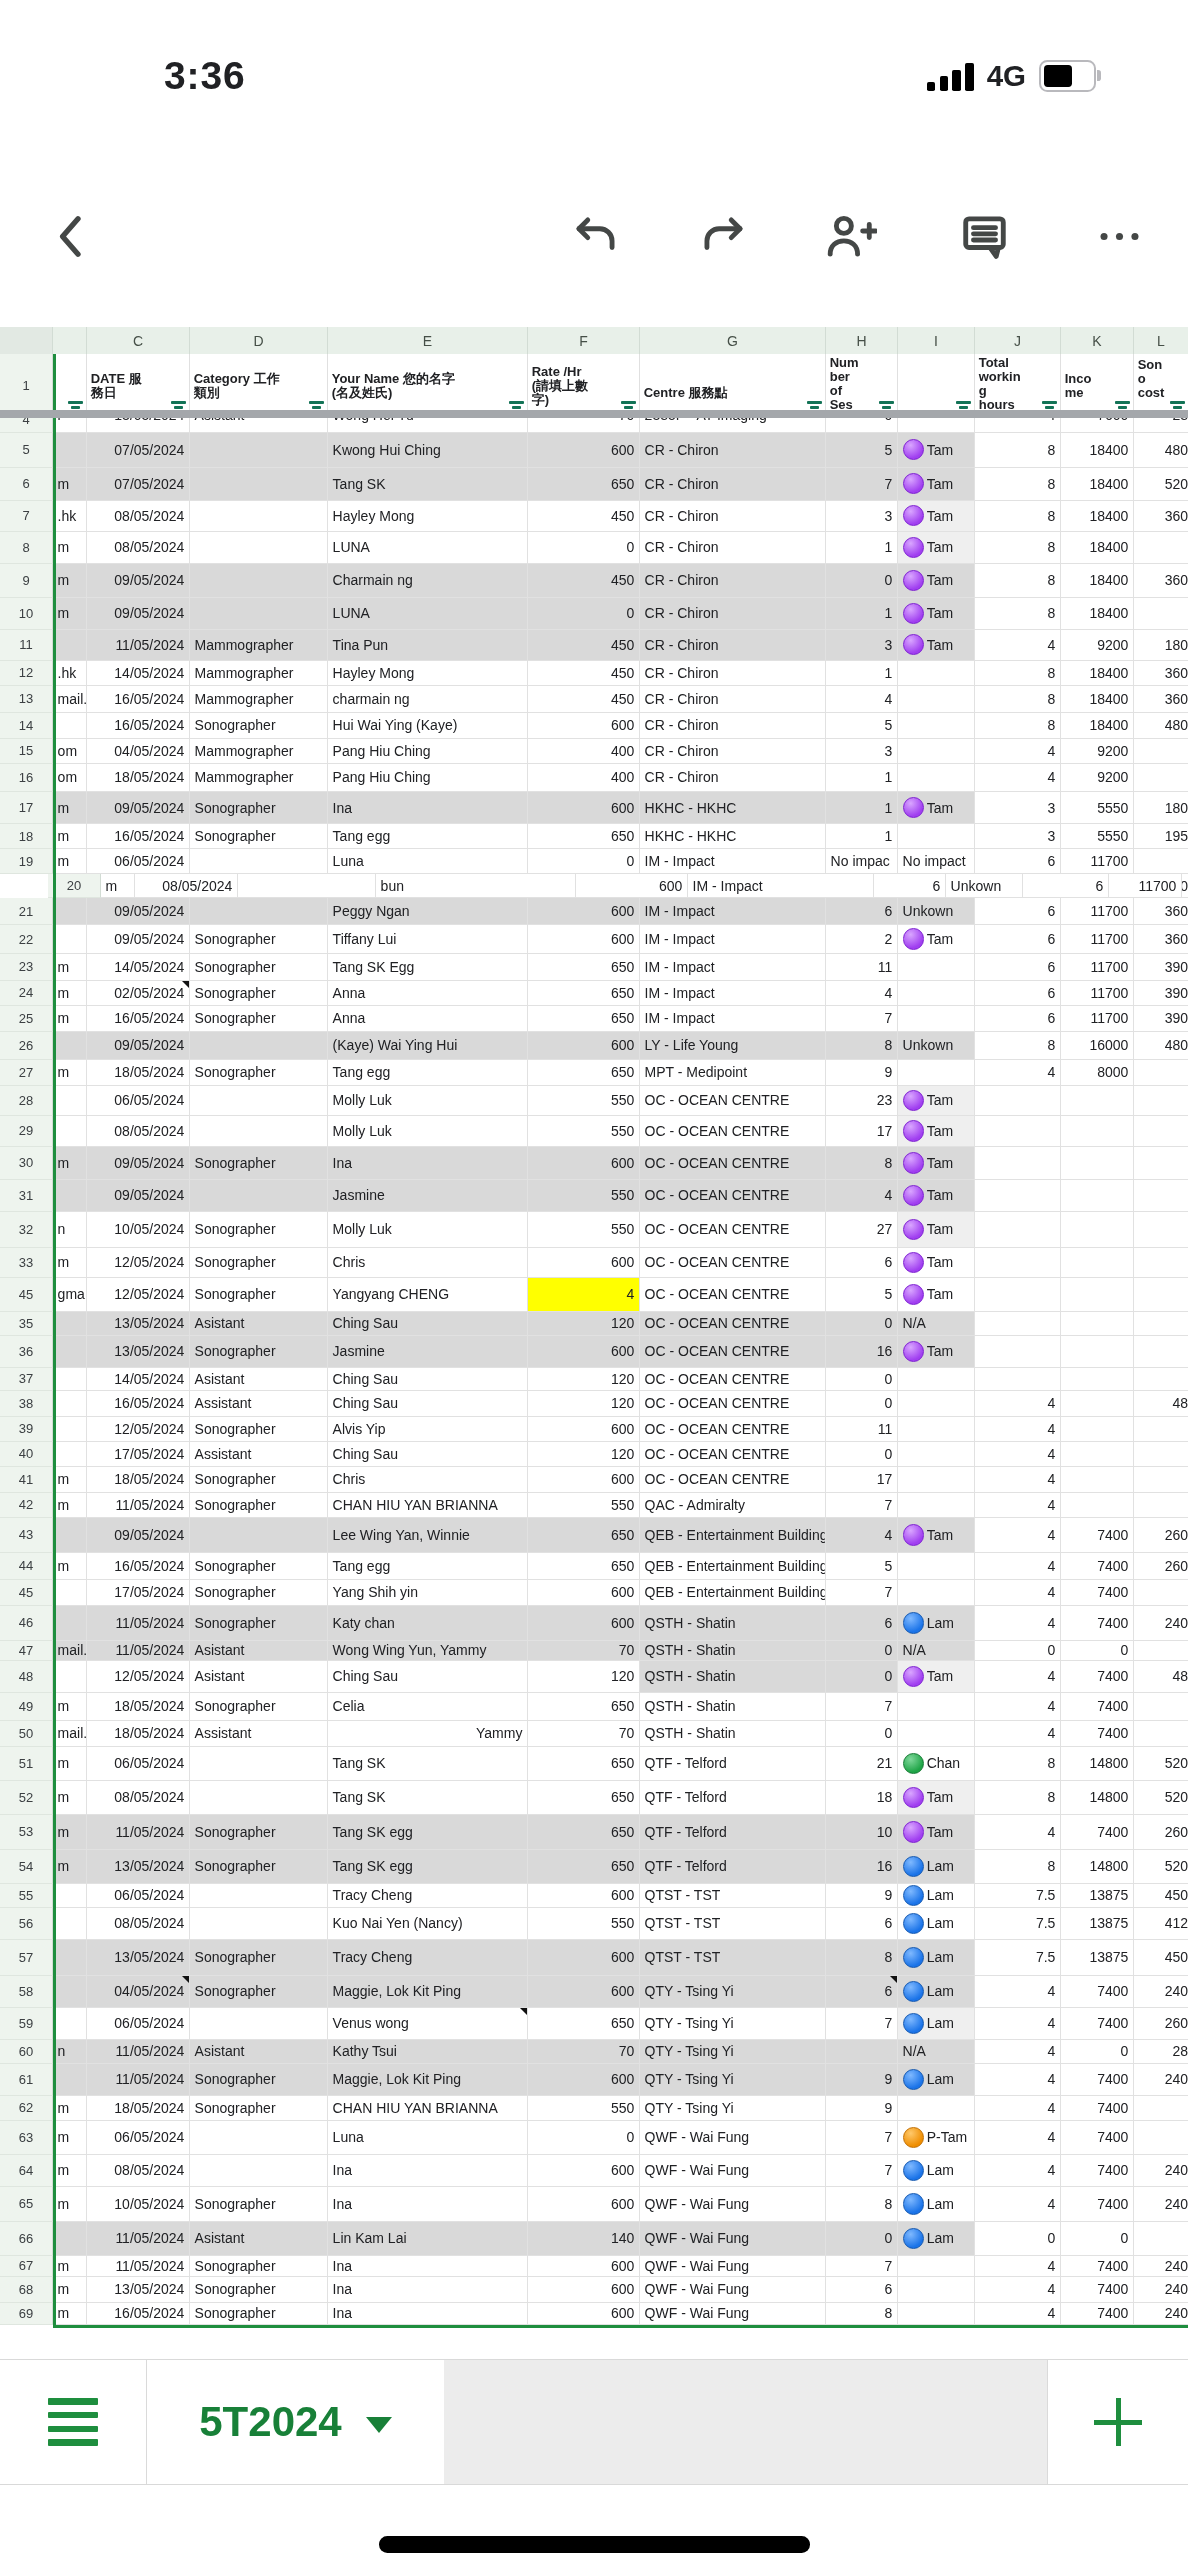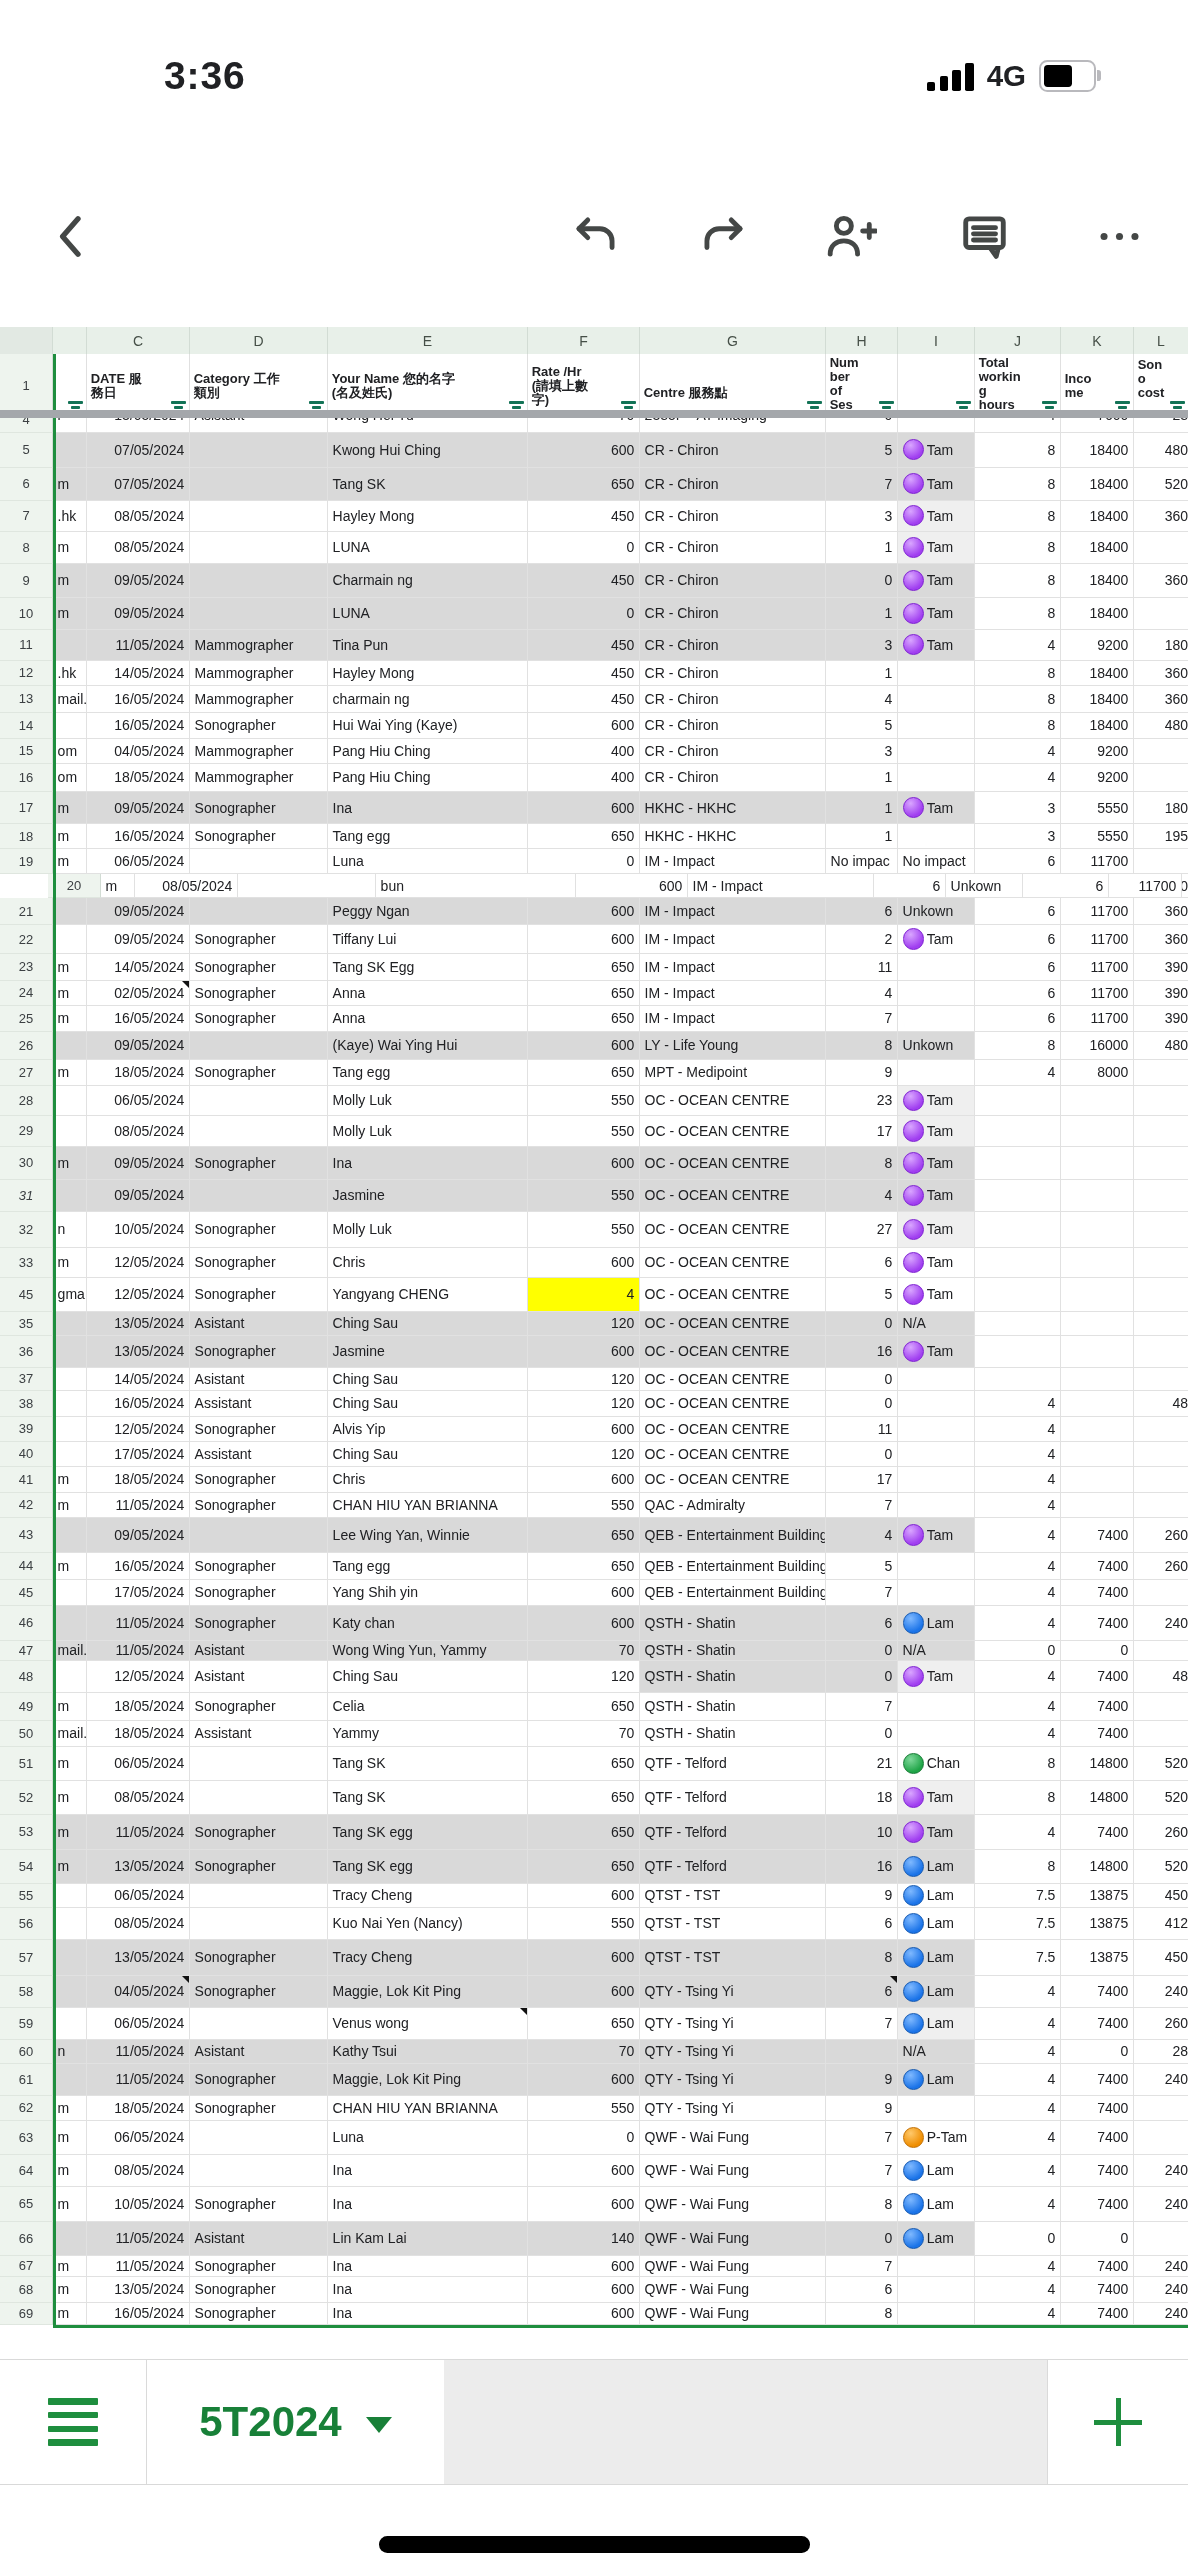--- a/index.html
+++ b/index.html
@@ -1237,21 +1237,21 @@
           <span class="cin"></span>
         </div>
         <div class="cell ar" style="width: 73px;">
           <span class="cin"></span>
         </div>
         <div class="cell ar lcol" style="width: 53px; flex: 1 1 0%;">
           <span class="cin"></span>
         </div>
       </div>
       <div class="row" style="height: 32px;">
-        <div class="rnumcol" style="width: 53px; font-style: italic;">
+        <div class="rnumcol" style="width: 53px;">
           <span class="cin">31</span>
         </div>
         <div class="cell al gray" style="width: 34px;">
           <span class="cin"></span>
         </div>
         <div class="cell ar gray" style="width: 103px;">
           <span class="cin">09/05/2024</span>
         </div>
         <div class="cell al gray" style="width: 138px;">
           <span class="cin"></span>
@@ -1995,21 +1995,21 @@
         </div>
         <div class="cell al" style="width: 34px;">
           <span class="cin">mail.</span>
         </div>
         <div class="cell ar" style="width: 103px;">
           <span class="cin">18/05/2024</span>
         </div>
         <div class="cell al" style="width: 138px;">
           <span class="cin">Assistant</span>
         </div>
-        <div class="cell al" style="width: 200px;">
+        <div class="cell al" style="width: 200px; justify-content: flex-end;">
           <span class="cin">Yammy</span>
         </div>
         <div class="cell ar" style="width: 112px;">
           <span class="cin">70</span>
         </div>
         <div class="cell al" style="width: 186px;">
           <span class="cin">QSTH - Shatin</span>
         </div>
         <div class="cell ar" style="width: 72px;">
           <span class="cin">0</span>

